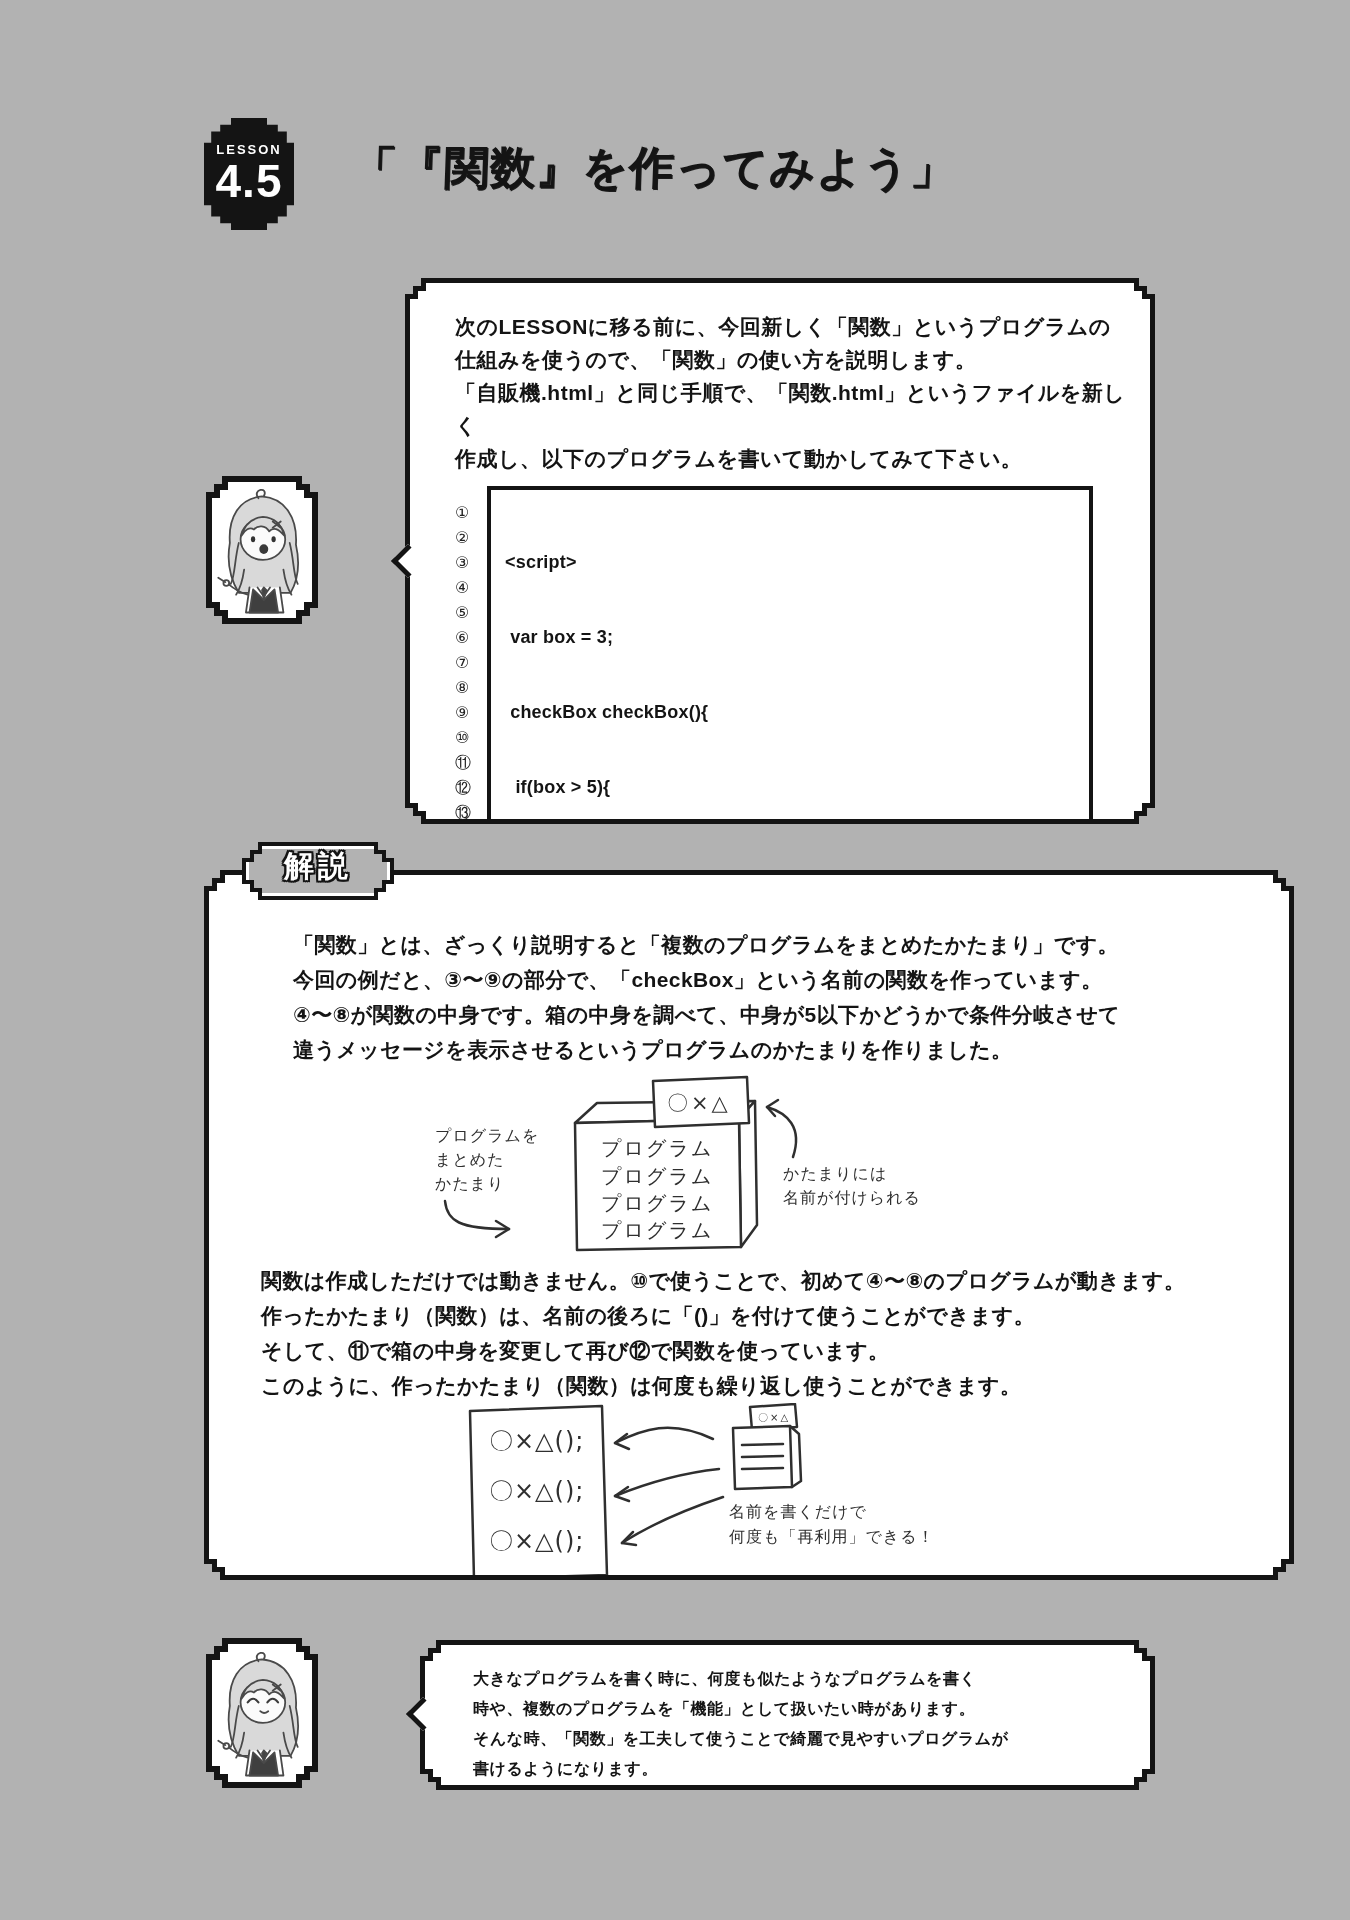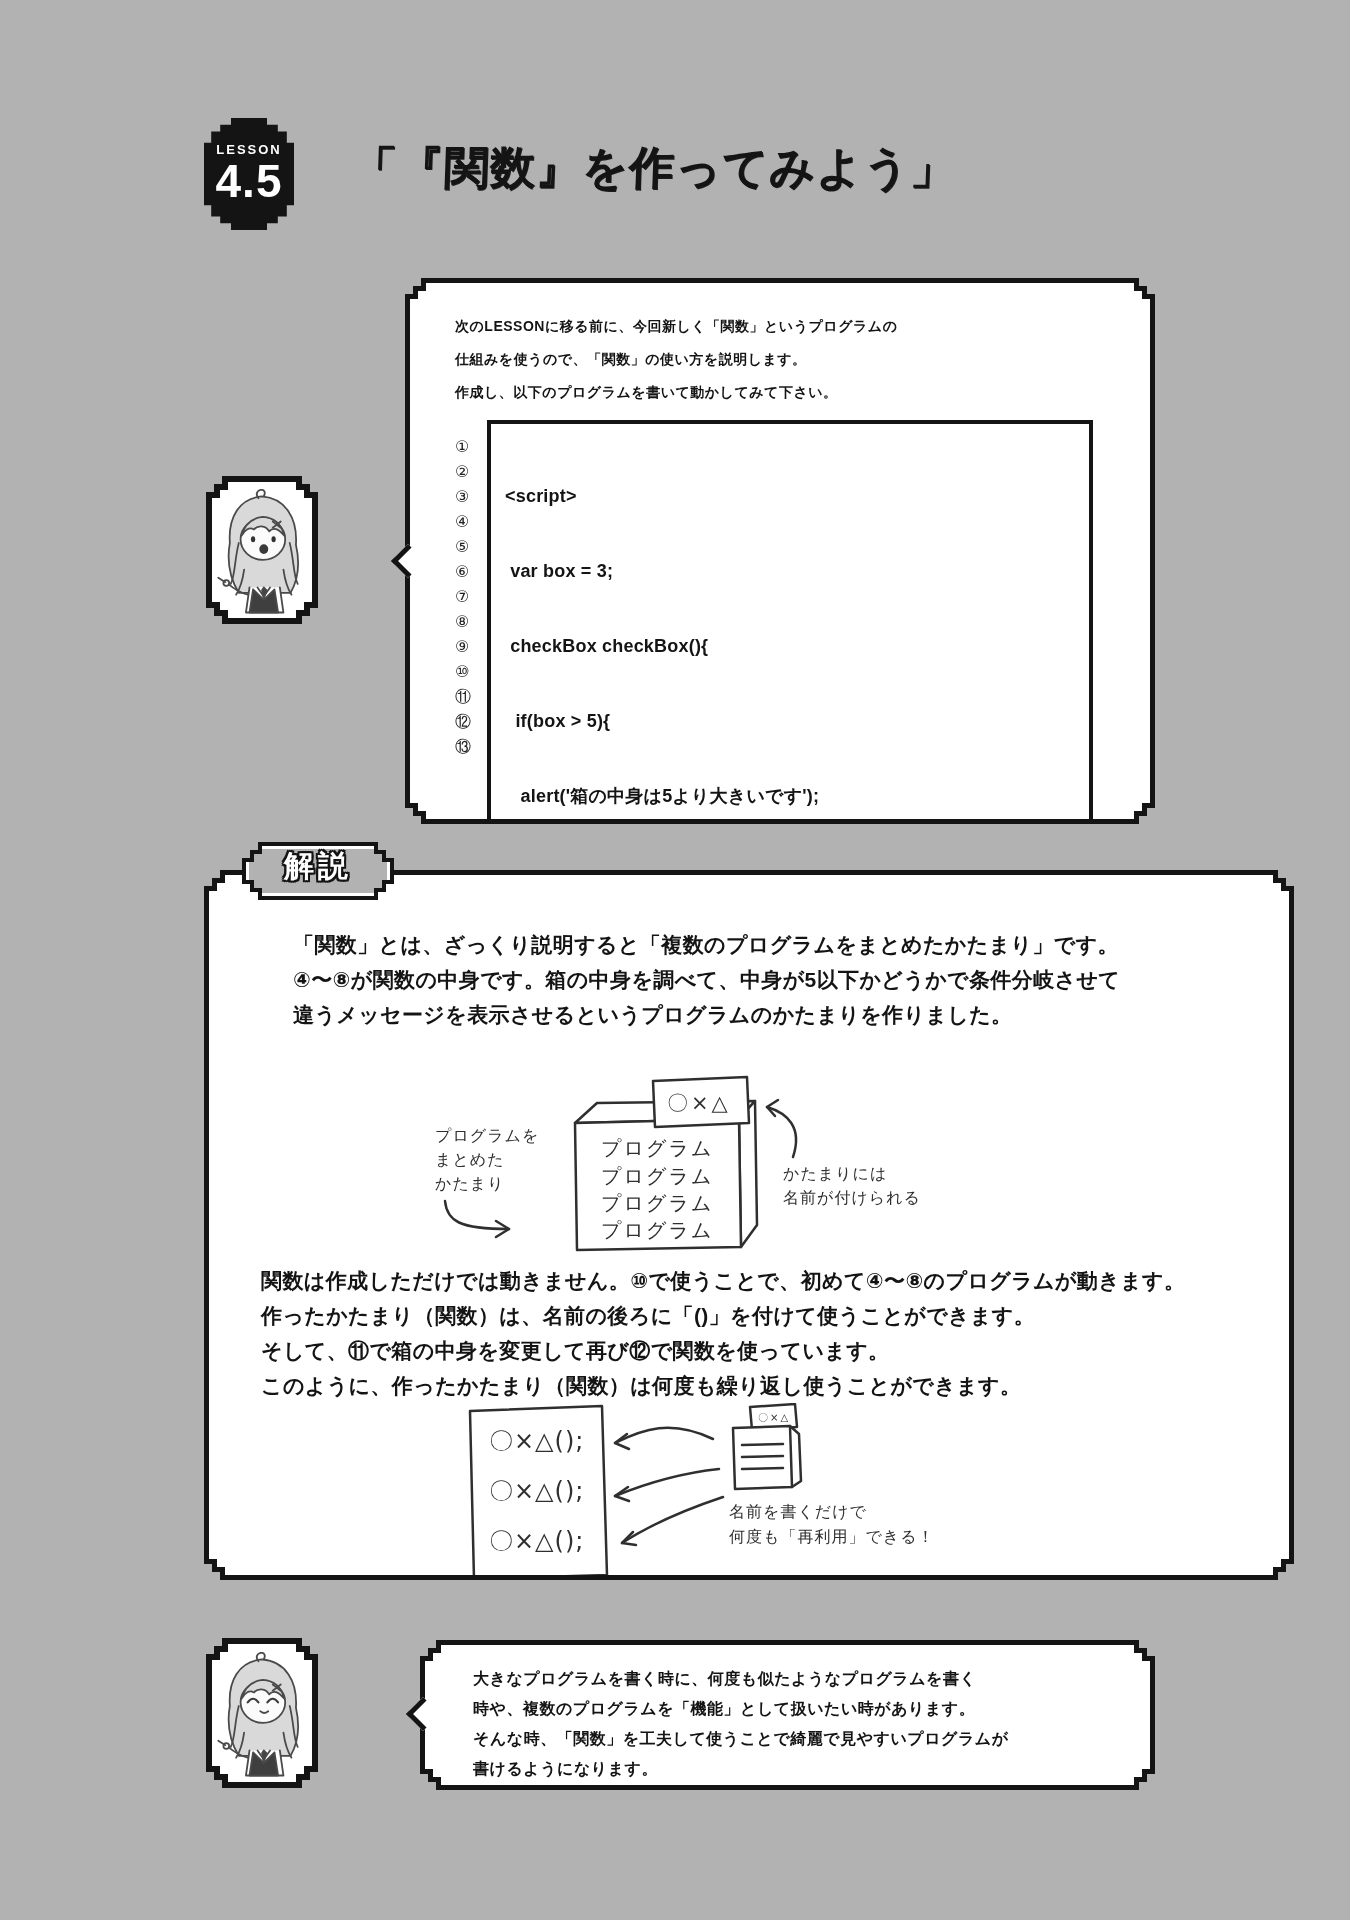--- a/index.html
+++ b/index.html
@@ -25,21 +25,21 @@
   .badge{position:absolute;left:204px;top:118px;width:90px;height:112px;background:var(--ink);
     clip-path:polygon(30% 0,70% 0,70% 6%,82% 6%,82% 12%,92% 12%,92% 22%,100% 22%,100% 78%,92% 78%,92% 88%,82% 88%,82% 94%,70% 94%,70% 100%,30% 100%,30% 94%,18% 94%,18% 88%,8% 88%,8% 78%,0 78%,0 22%,8% 22%,8% 12%,18% 12%,18% 6%,30% 6%);
     color:#fff;text-align:center;}
   .badge .l1{margin-top:24px;font-size:13px;font-weight:700;letter-spacing:2px;}
   .badge .l2{font-size:46px;font-weight:800;line-height:1.05;letter-spacing:1px;}
 
   .title{position:absolute;left:352px;top:138px;font-size:45px;font-weight:800;letter-spacing:1px;
     transform:skewX(-2deg);text-shadow:1px 1px 0 #1c1c1c;}
 
   
-  .bubble-text{position:relative;font-size:14px;font-weight:700;line-height:33px;letter-spacing:.5px;}
+  .bubble-text{position:relative;font-size:21px;font-weight:700;line-height:33px;letter-spacing:.5px;}
   .tail{position:absolute;width:24px;height:24px;background:#fff;border-left:5px solid var(--ink);
     border-bottom:5px solid var(--ink);transform:rotate(45deg);z-index:3;}
 
   .bubble1{left:405px;top:278px;width:750px;height:546px;}
   .bubble1 .pxi{padding:27px 20px 0 45px;}
   .tail1{left:396px;top:549px;}
 
   .codewrap{display:flex;margin-top:11px;}
   .codenums{width:32px;padding-top:14px;font-size:16px;line-height:25px;color:#222;}
   .codebox{border:4px solid var(--ink);width:606px;padding:10px 14px;
@@ -93,20 +93,21 @@
     <div class="l2">4.5</div>
   </div>
 
   <div class="title">「『関数』を作ってみよう」</div>
 
   <div class="pxo bubble1">
     <div class="pxi">
       <div class="bubble-text">
         <div>次のLESSONに移る前に、今回新しく「関数」というプログラムの</div>
         <div>仕組みを使うので、「関数」の使い方を説明します。</div>
+        <div>「自販機.html」と同じ手順で、「関数.html」というファイルを新しく</div>
         <div>作成し、以下のプログラムを書いて動かしてみて下さい。</div>
       </div>
       <div class="codewrap">
         <div class="codenums">
           <div>①</div>
           <div>②</div>
           <div>③</div>
           <div>④</div>
           <div>⑤</div>
           <div>⑥</div>
@@ -168,20 +169,21 @@
   <div class="kaisetsu">
     <div class="in">
         <span class="txt">解説</span>
       </div>
   </div>
 
   <div class="pxo expl">
     <div class="pxi">
       <div class="para para1">
         <div>「関数」とは、ざっくり説明すると「複数のプログラムをまとめたかたまり」です。</div>
+        <div>今回の例だと、③〜⑨の部分で、「checkBox」という名前の関数を作っています。</div>
         <div>④〜⑧が関数の中身です。箱の中身を調べて、中身が5以下かどうかで条件分岐させて</div>
         <div>違うメッセージを表示させるというプログラムのかたまりを作りました。</div>
       </div>
 
       <svg class="diag1 sketch" viewBox="0 0 600 210">
         <text class="h16" x="26" y="88">プログラムを</text>
         <text class="h16" x="26" y="112">まとめた</text>
         <text class="h16" x="26" y="136">かたまり</text>
         <path d="M36 148 C38 168 50 176 100 176"></path>
         <path d="M100 176 L87 168 M100 176 L87 184"></path>

